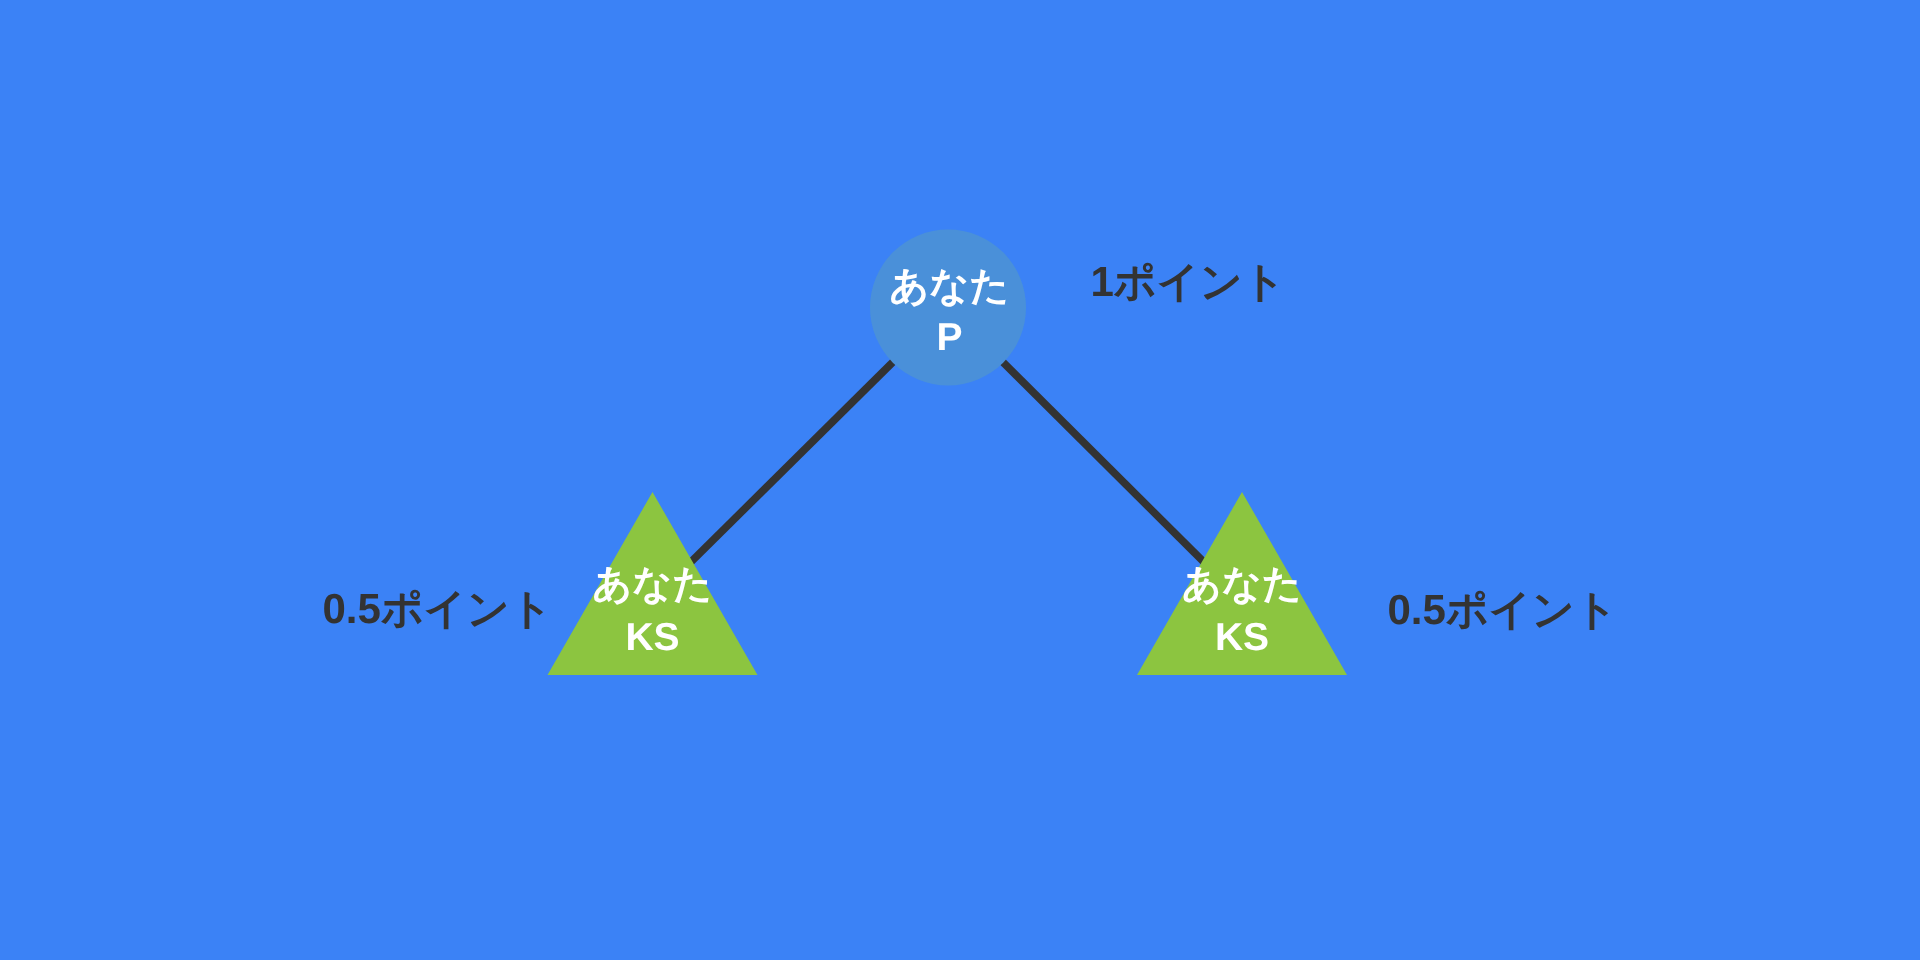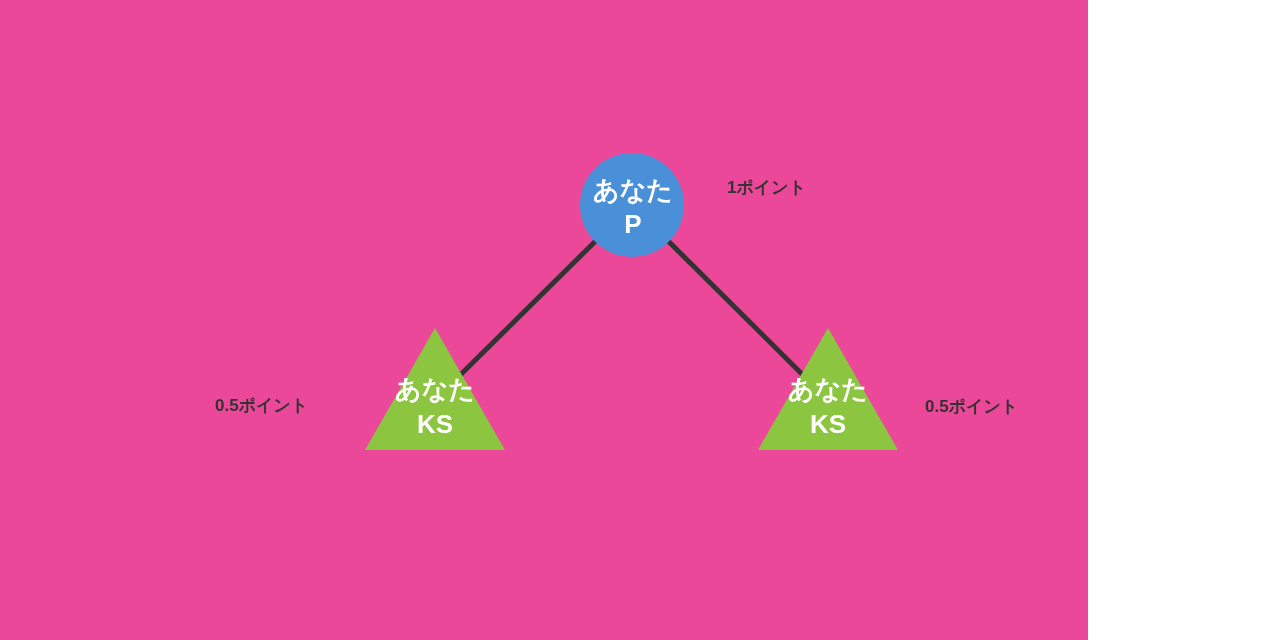--- a/index.html
+++ b/index.html
@@ -2,23 +2,23 @@
 <html><head>
 <meta charset="utf-8">
 <style>
   html, body {
     margin: 0;
     padding: 0;
     background: #ffffff;
   }
   .canvas {
     position: relative;
-    width: 1088px;
+    width: 1280px;
     height: 640px;
-    background: #ec4899;
+    background: #3b82f6;
     overflow: hidden;
     font-family: "Liberation Sans", "DejaVu Sans", sans-serif;
   }
   .diagram-svg {
     position: absolute;
     left: 0;
     top: 0;
     width: 1280px;
     height: 640px;
   }
@@ -45,21 +45,21 @@
     left: 365px;
     top: 372px;
   }
   .right-child-text {
     left: 758px;
     top: 372px;
   }
   .point-label {
     position: absolute;
     color: #333333;
-    font-size: 17px;
+    font-size: 28px;
     font-weight: bold;
     line-height: 35px;
     white-space: nowrap;
   }
   .parent-point-label {
     left: 727px;
     top: 170px;
   }
   .left-point-label {
     left: 215px;

